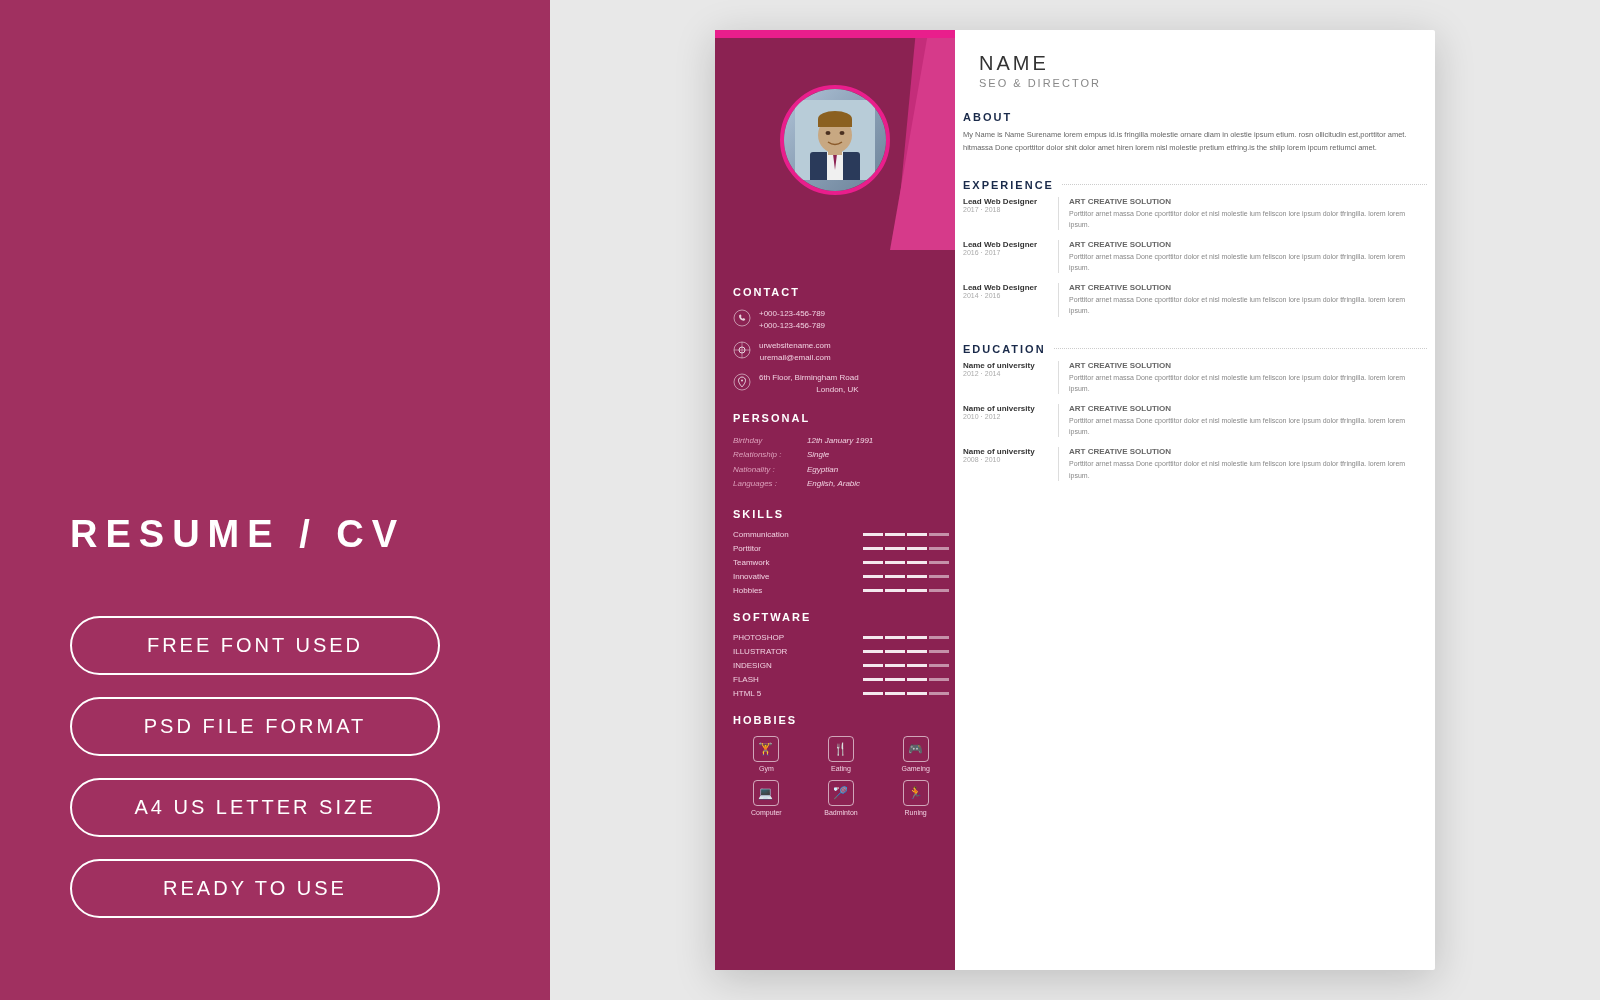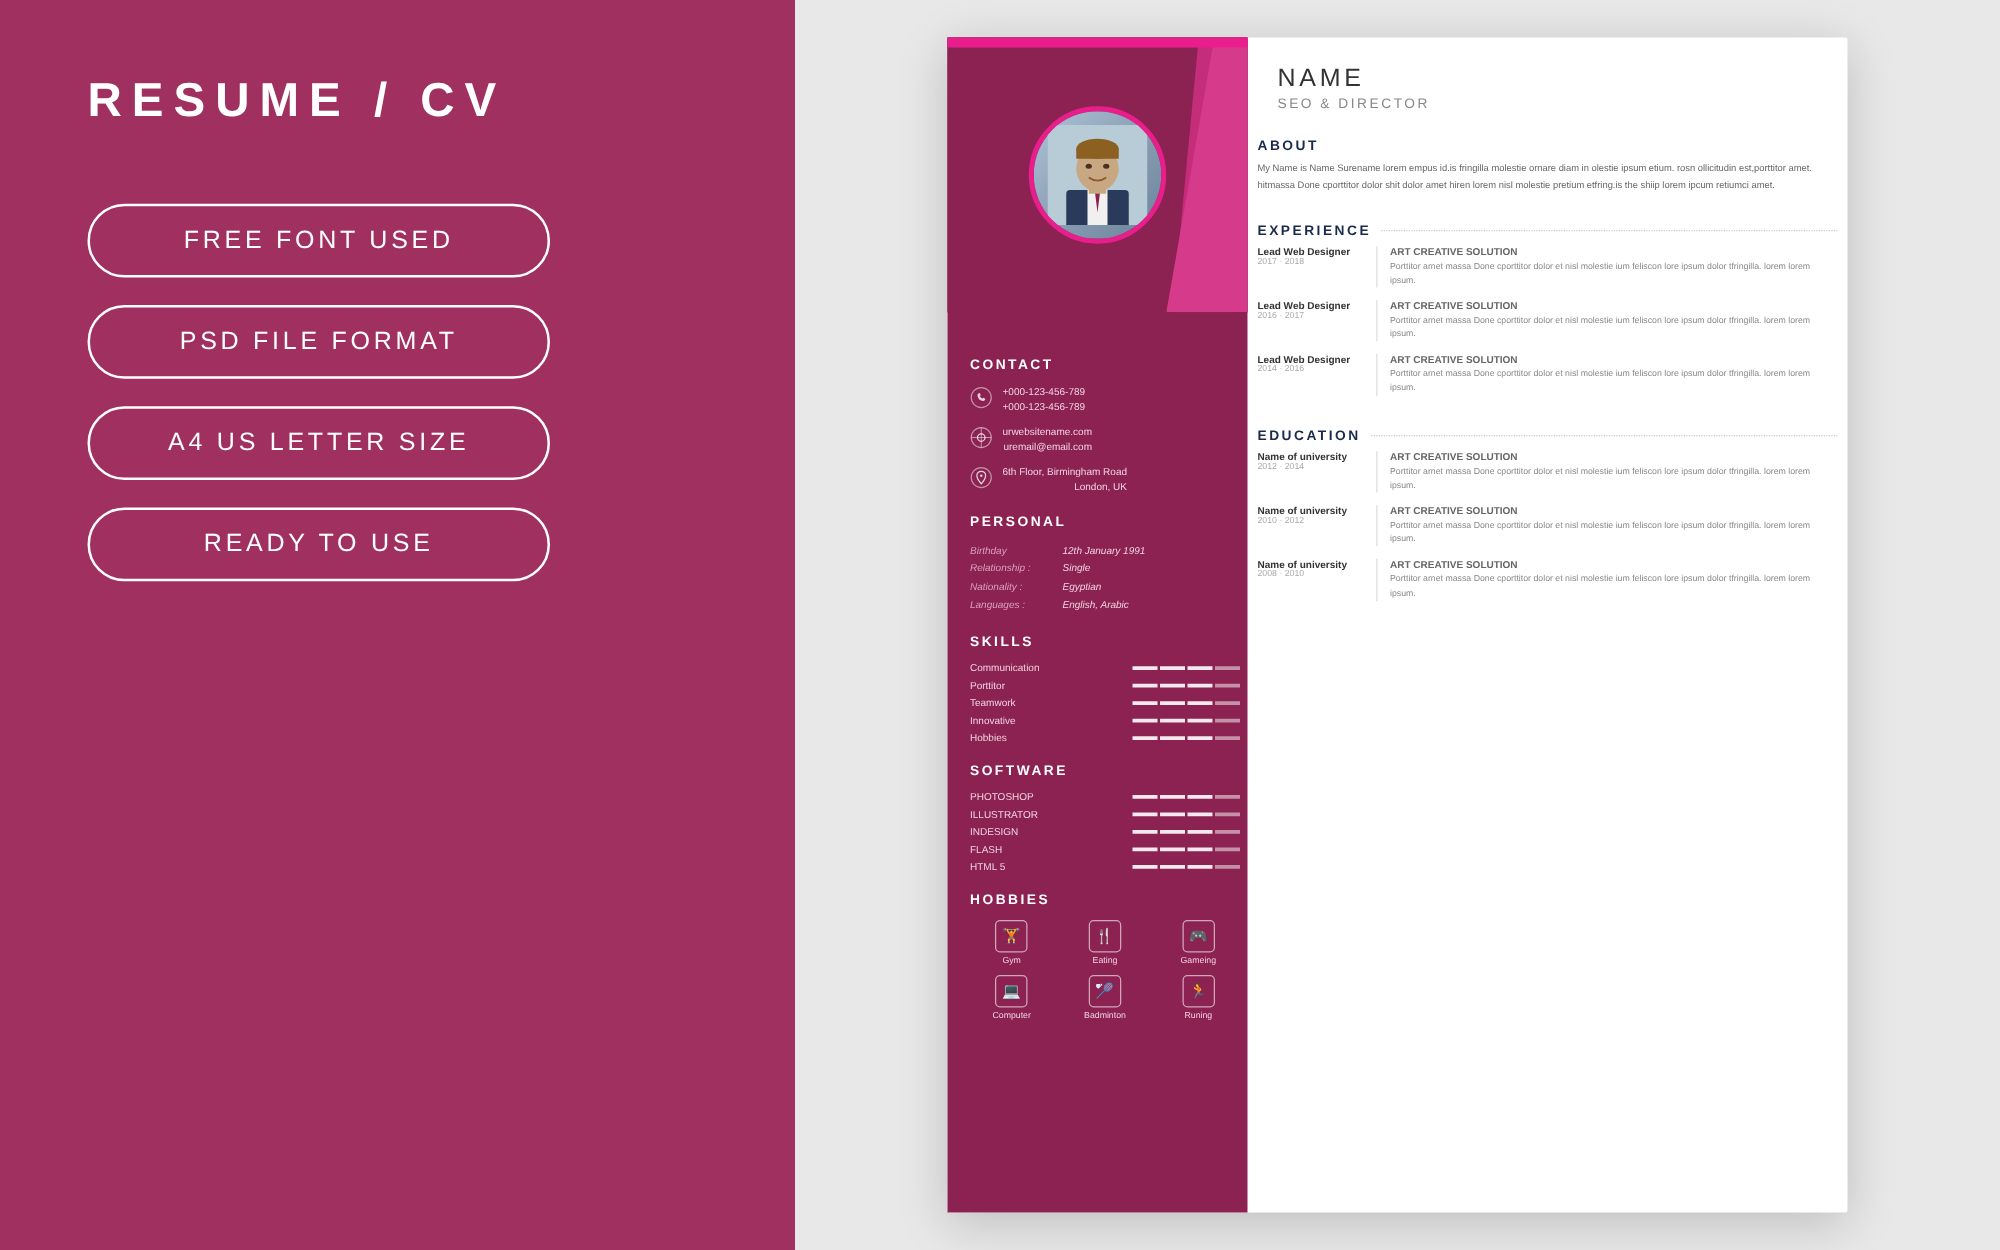--- a/index.html
+++ b/index.html
@@ -6,27 +6,27 @@
     body {
       width: 1600px;
       height: 1000px;
       display: flex;
       font-family: 'Arial', sans-serif;
       overflow: hidden;
     }
 
     
     .left-panel {
-      width: 636px;
+      width: 550px;
       min-height: 1000px;
       background-color: #a03060;
       display: flex;
       flex-direction: column;
       align-items: flex-start;
-      justify-content: flex-start;
+      justify-content: flex-end;
       padding: 60px 70px;
     }
 
     .resume-title {
       font-size: 38px;
       font-weight: 700;
       color: #ffffff;
       letter-spacing: 8px;
       margin-bottom: 60px;
       text-transform: uppercase;

